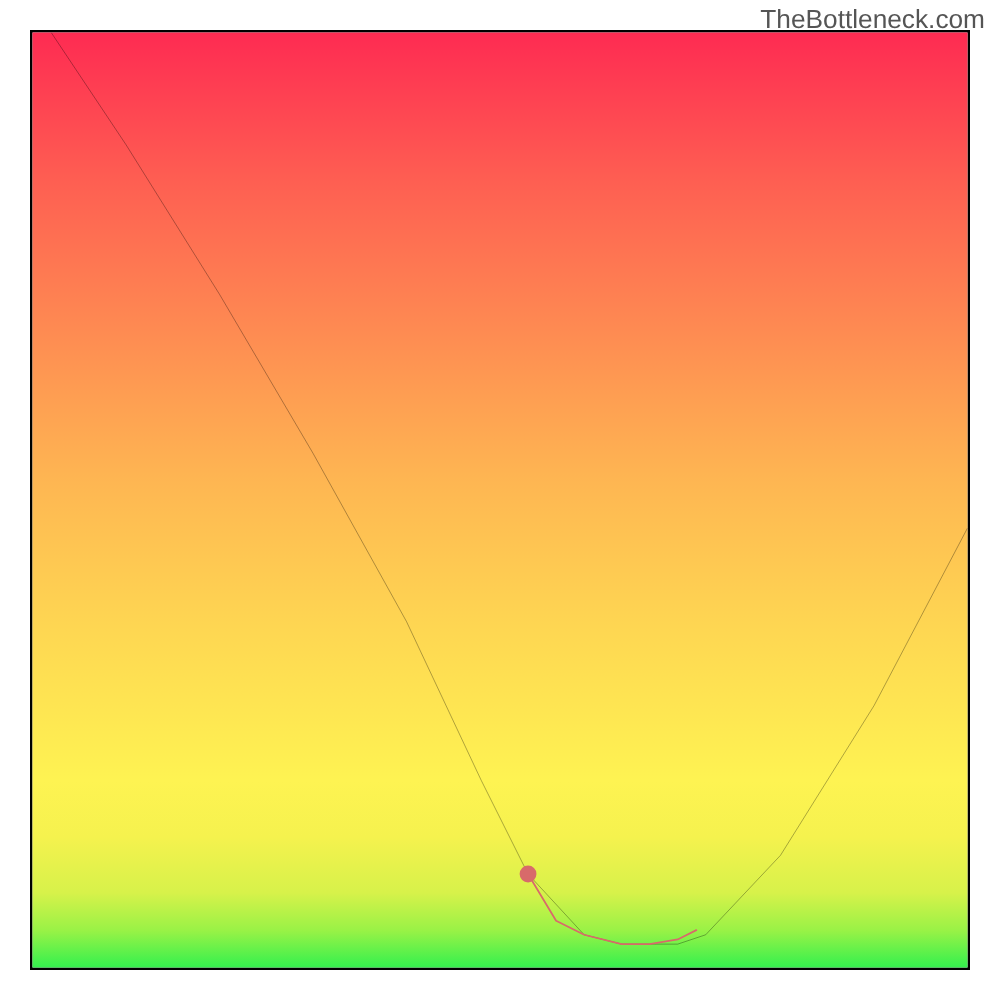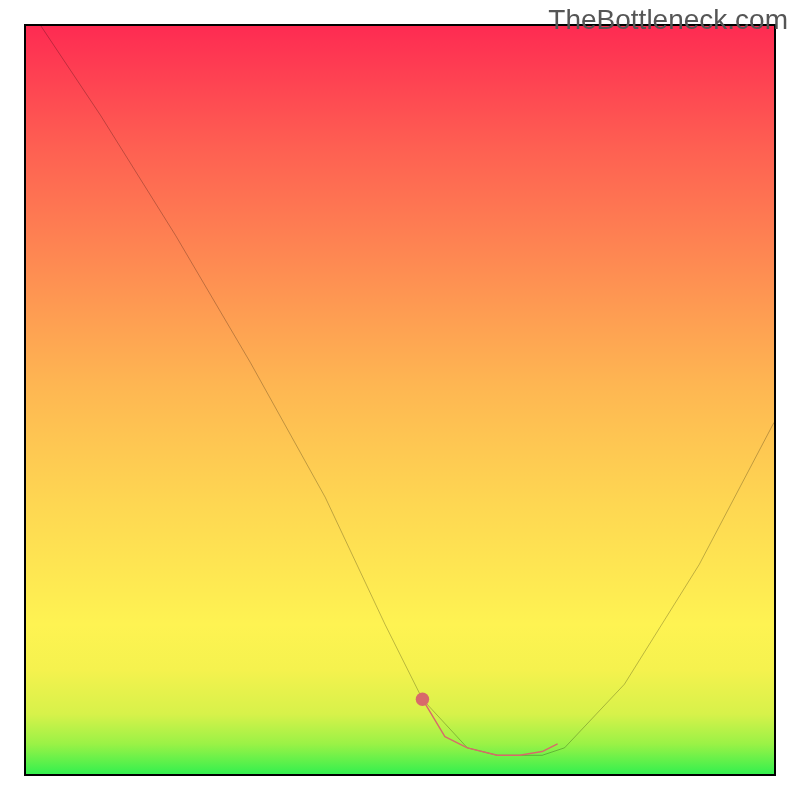--- a/index.html
+++ b/index.html
@@ -13,21 +13,21 @@
   .container {
     position: relative;
     width: 800px;
     height: 800px;
   }
   .watermark {
     position: absolute;
     top: 4px;
     right: 12px;
     color: #555555;
-    font-size: 28px;
+    font-size: 21px;
     font-weight: 400;
     z-index: 10;
   }
   .plot-area {
     position: absolute;
     left: 24px;
     top: 24px;
     width: 752px;
     height: 752px;
     box-sizing: border-box;

